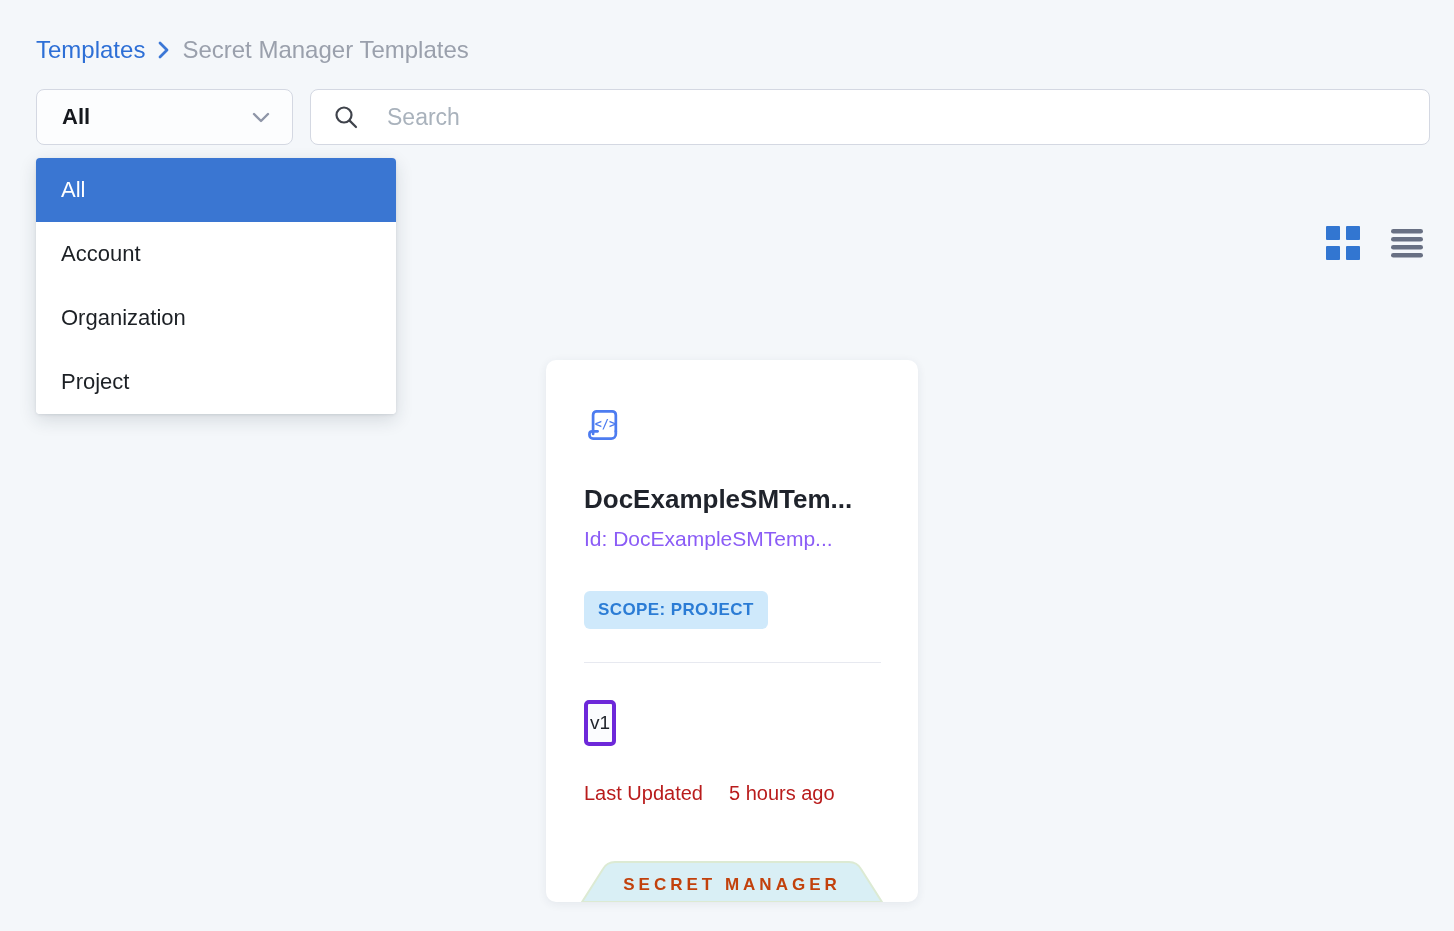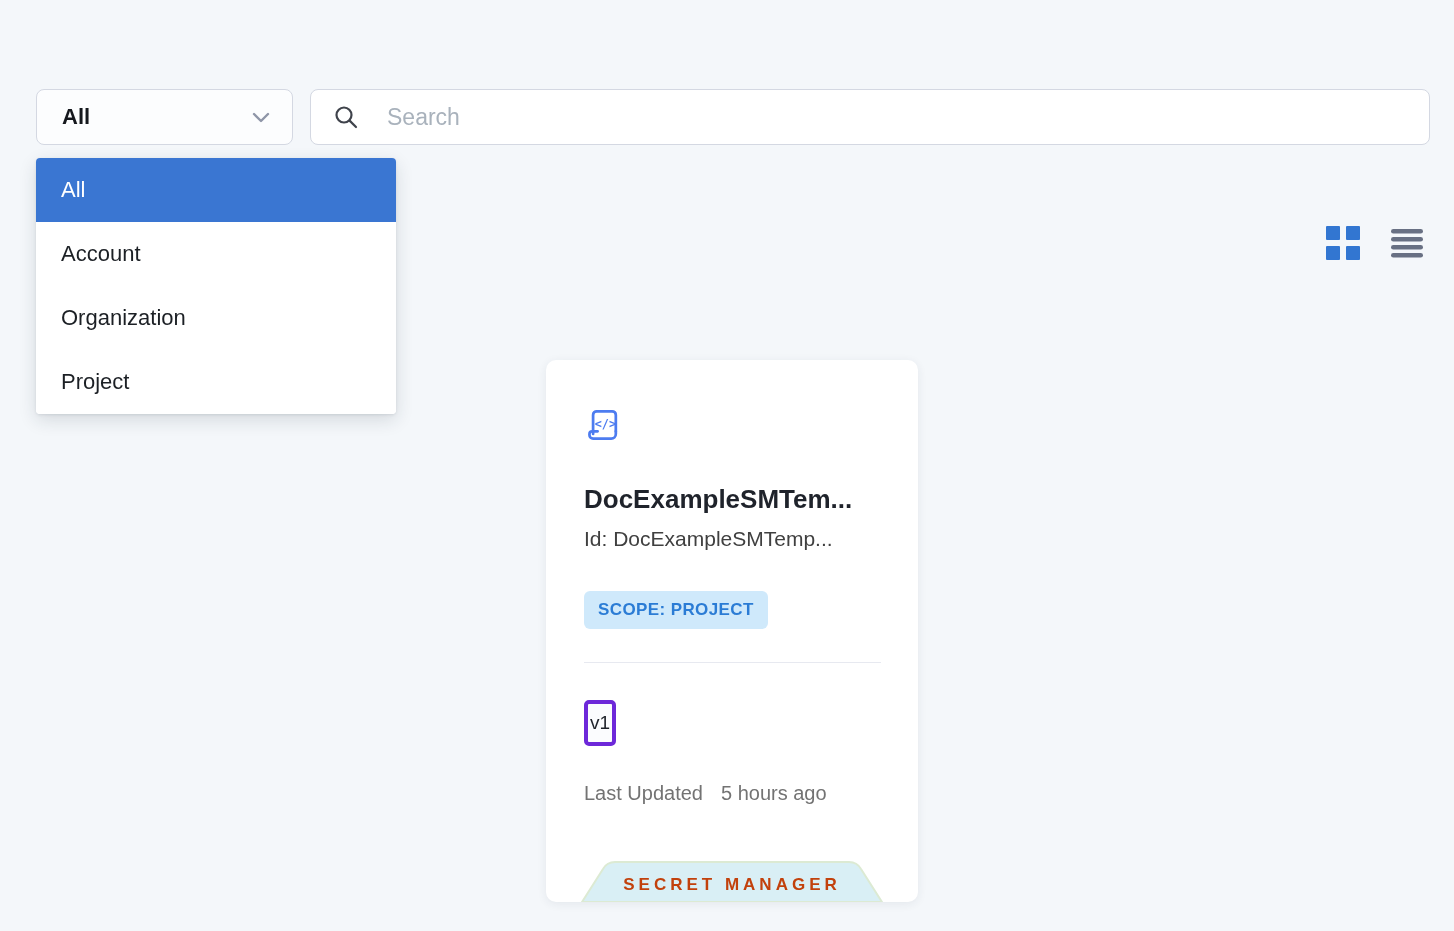--- a/index.html
+++ b/index.html
@@ -69,53 +69,62 @@
     background:#ffffff; border-radius:10px;
     box-shadow:0 2px 10px rgba(40,50,80,0.08);
     padding:0 38px; overflow:hidden;
   }
   .card-icon { margin-top:44px; width:40px; height:40px; }
   .card-title {
     margin-top:40px; font-size:26px; font-weight:700; color:#1f232b;
     white-space:nowrap; overflow:hidden;
   }
   .card-id {
-    margin-top:12px; font-size:21px; color:#404040; white-space:nowrap; overflow:hidden;
+    margin-top:12px; font-size:21px; color:#8b5cf6; white-space:nowrap; overflow:hidden;
   }
   .badge-row { margin-top:40px; }
   .scope-badge {
     display:inline-block; background:#cfe9fb; color:#2b7cd5;
     font-size:17px; font-weight:700; letter-spacing:0.4px;
     padding:9px 14px; border-radius:6px;
   }
   .divider { margin-top:33px; height:1px; width:297px; background:#e7e9f0; }
   .version-row { margin-top:37px; }
   .version-chip {
     display:inline-block; background:#fbfcfe; border:4px solid #6d28d9;
     border-radius:5px; font-size:19px; color:#1e222a; padding:8px 2px;
   }
   .updated-row {
-    margin-top:36px; display:flex; gap:18px; font-size:20px; color:#737373;
+    margin-top:36px; display:flex; gap:26px; font-size:20px; color:#b91c1c;
   }
   .ribbon {
     position:absolute; bottom:0; left:50%; transform:translateX(-50%);
     width:302px; height:41px;
   }
   .ribbon svg { position:absolute; inset:0; }
   .ribbon .ribbon-label {
     position:absolute; inset:0; display:flex; align-items:center; justify-content:center;
     padding-top:7px; font-size:17px; font-weight:700; letter-spacing:4px;
     color:#c2410c;
   }
 </style>
 </head>
 <body>
 
 <div class="page">
 
+  <nav class="breadcrumb">
+    <a>Templates</a>
+    <span class="crumb-sep">
+      <svg width="13" height="20" viewBox="0 0 13 20" fill="none" stroke="#3b77d6" stroke-width="2.8" stroke-linecap="round" stroke-linejoin="round">
+          <polyline points="3,3 10,10 3,17"></polyline>
+        </svg>
+    </span>
+    <span class="crumb-current">Secret Manager Templates</span>
+  </nav>
 
   <div class="select-control">
     <span class="select-value">All</span>
     <span style="display:flex;">
       <svg width="18" height="11" viewBox="0 0 18 11" fill="none" stroke="#8f96a8" stroke-width="2.4" stroke-linecap="round" stroke-linejoin="round">
           <polyline points="2,2 9,9 16,2"></polyline>
         </svg>
     </span>
   </div>
 

